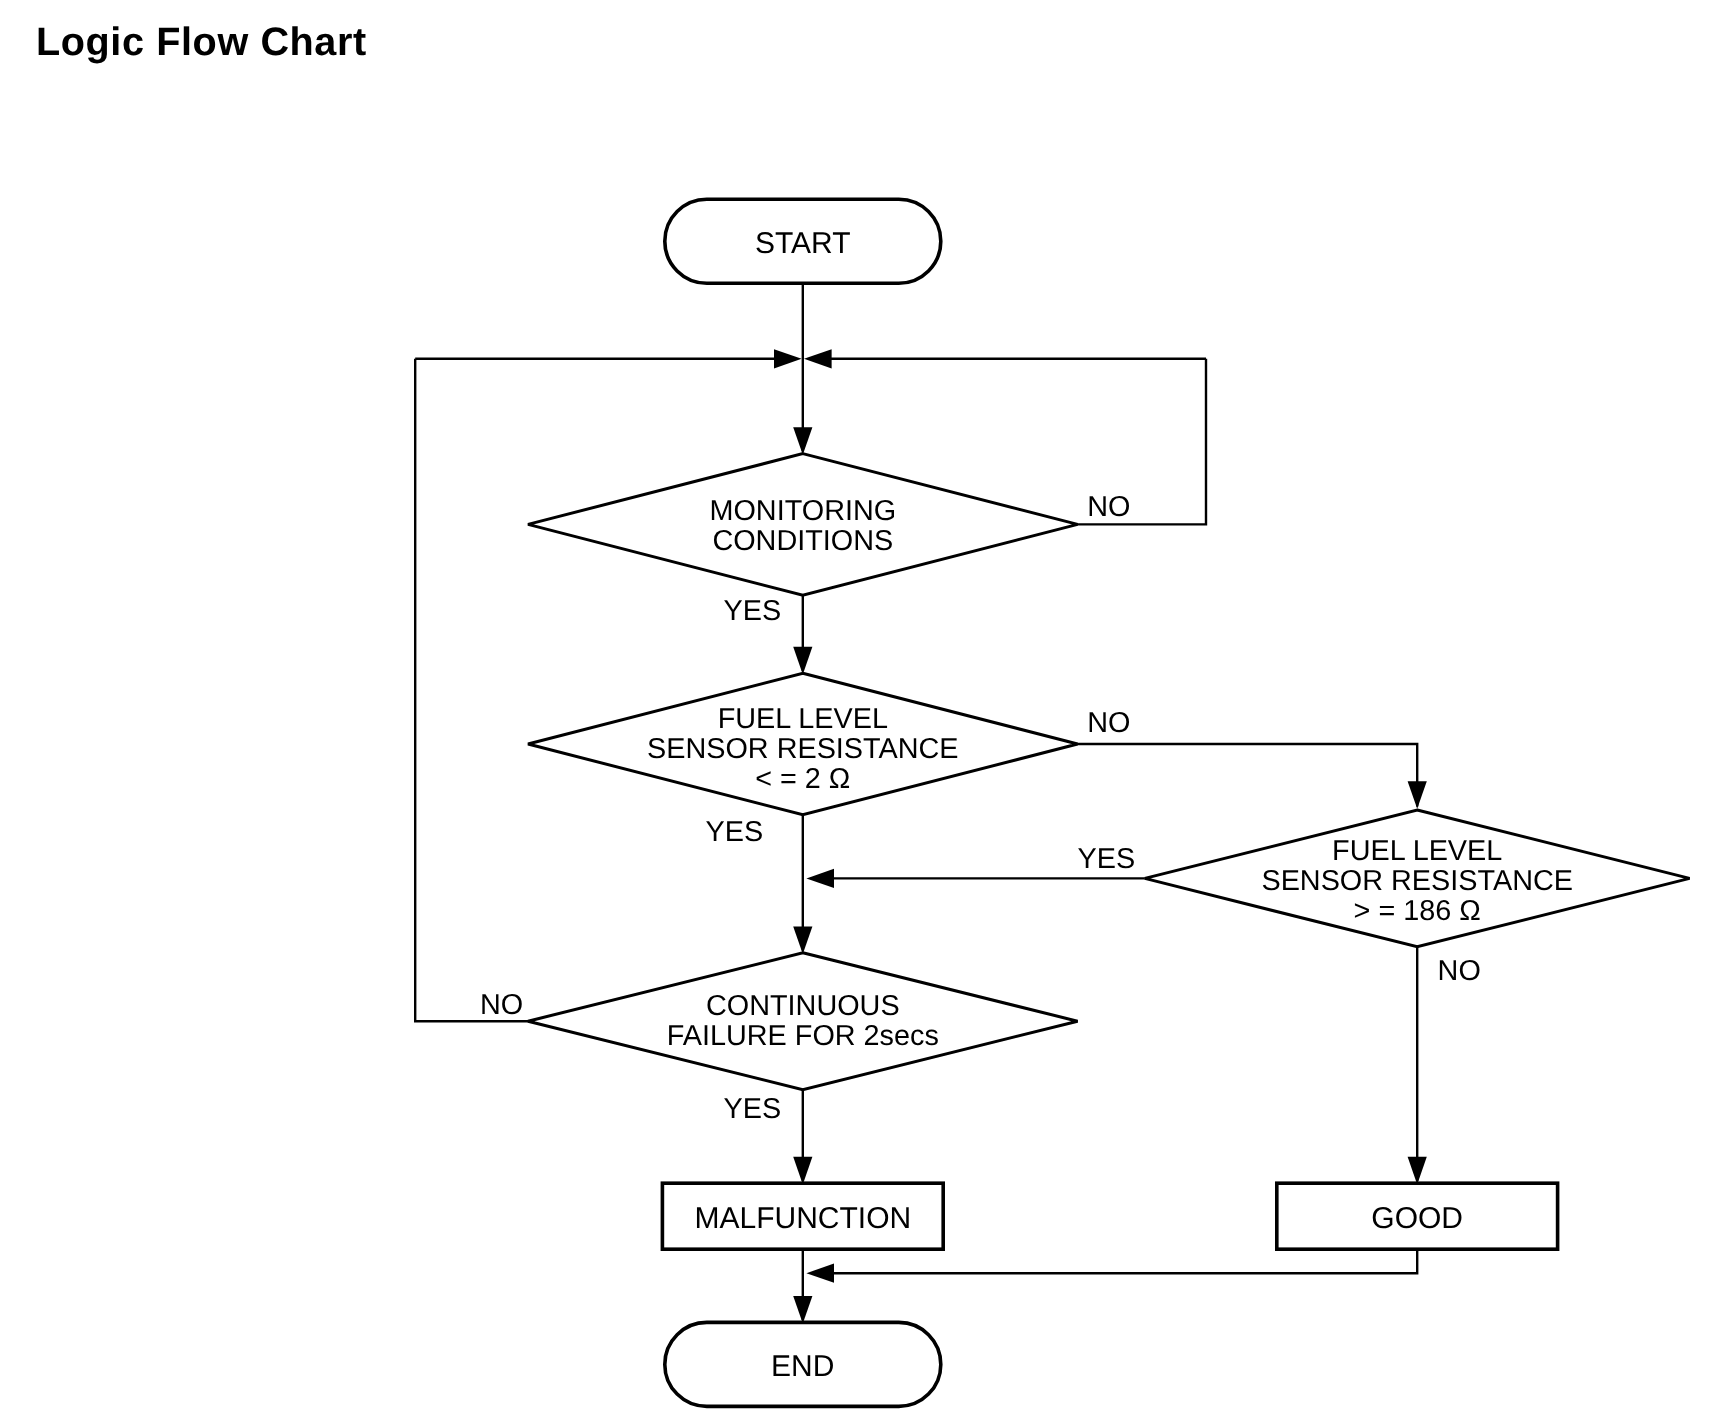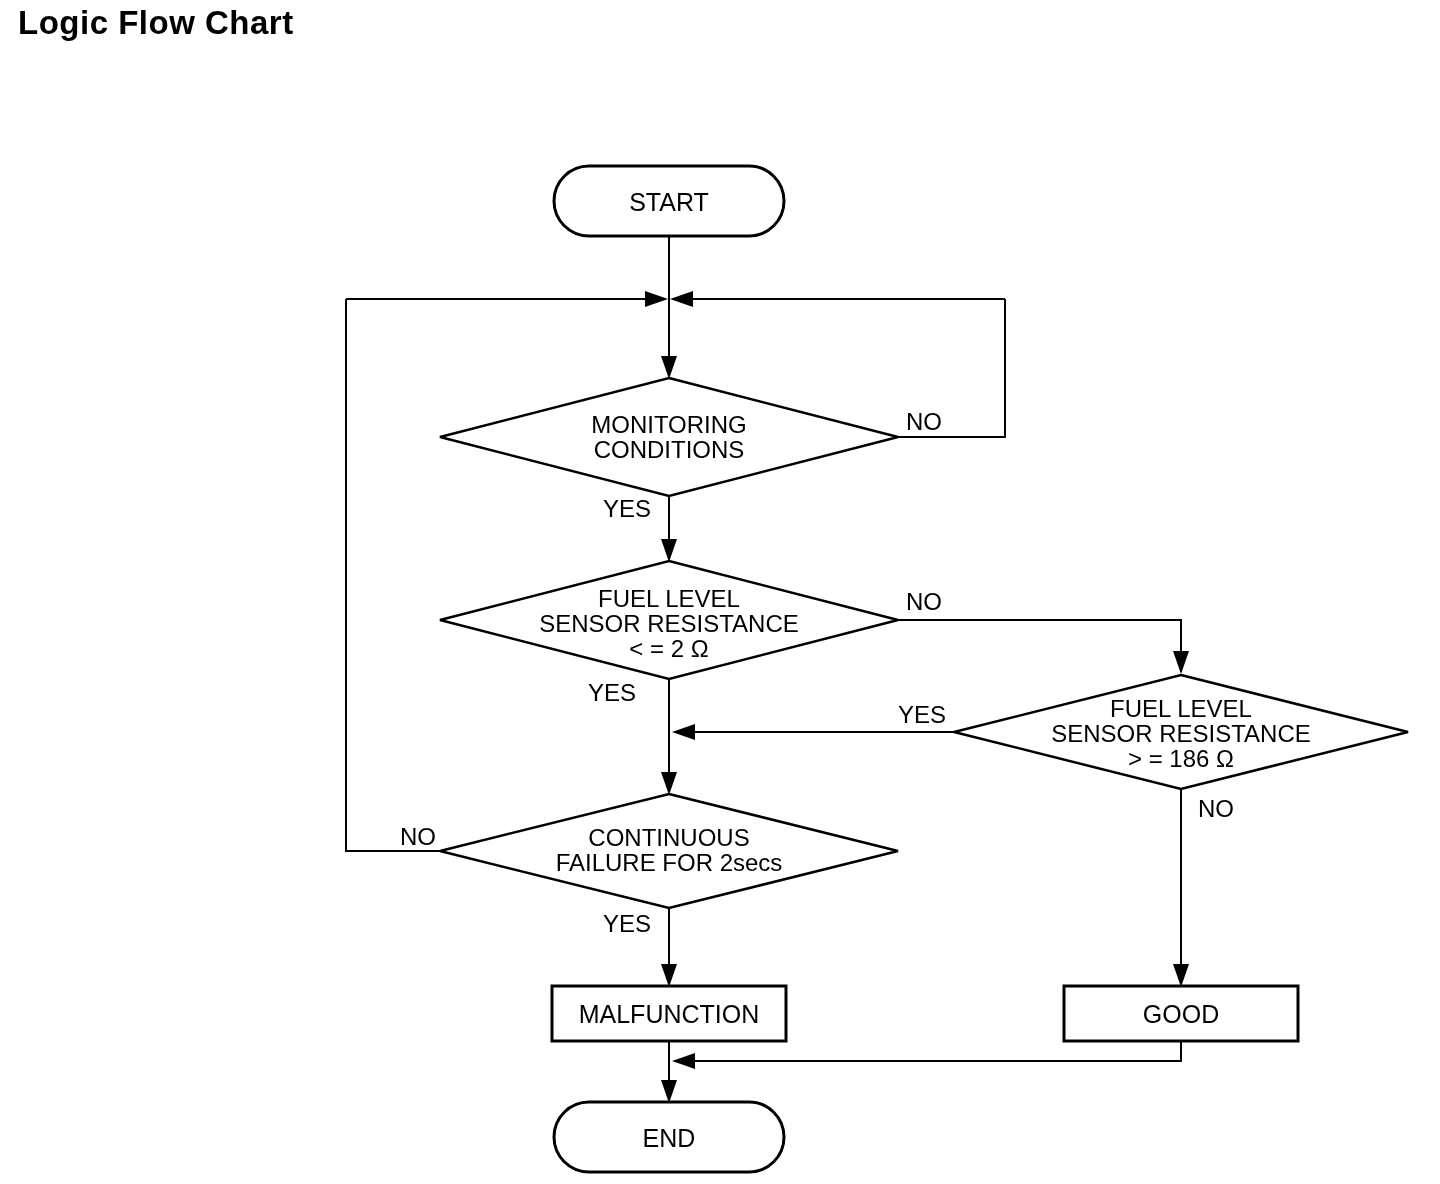--- a/index.html
+++ b/index.html
@@ -14,21 +14,21 @@
     position: relative;
     width: 1440px;
     height: 1184px;
     background: #ffffff;
     overflow: hidden;
   }
   h1.page-title {
     position: absolute;
     left: 18px;
     top: 4px;
-    margin: 0;
+    margin: 12px;
     font-size: 33px;
     font-weight: bold;
     color: #000000;
     letter-spacing: 0.5px;
   }
   svg { position: absolute; left: 0; top: 0; }
   .edge   { stroke: #000000; stroke-width: 2; fill: none; }
   .arrow  { fill: #000000; stroke: none; }
   .terminator, .process {
     fill: #ffffff; stroke: #000000; stroke-width: 3;

